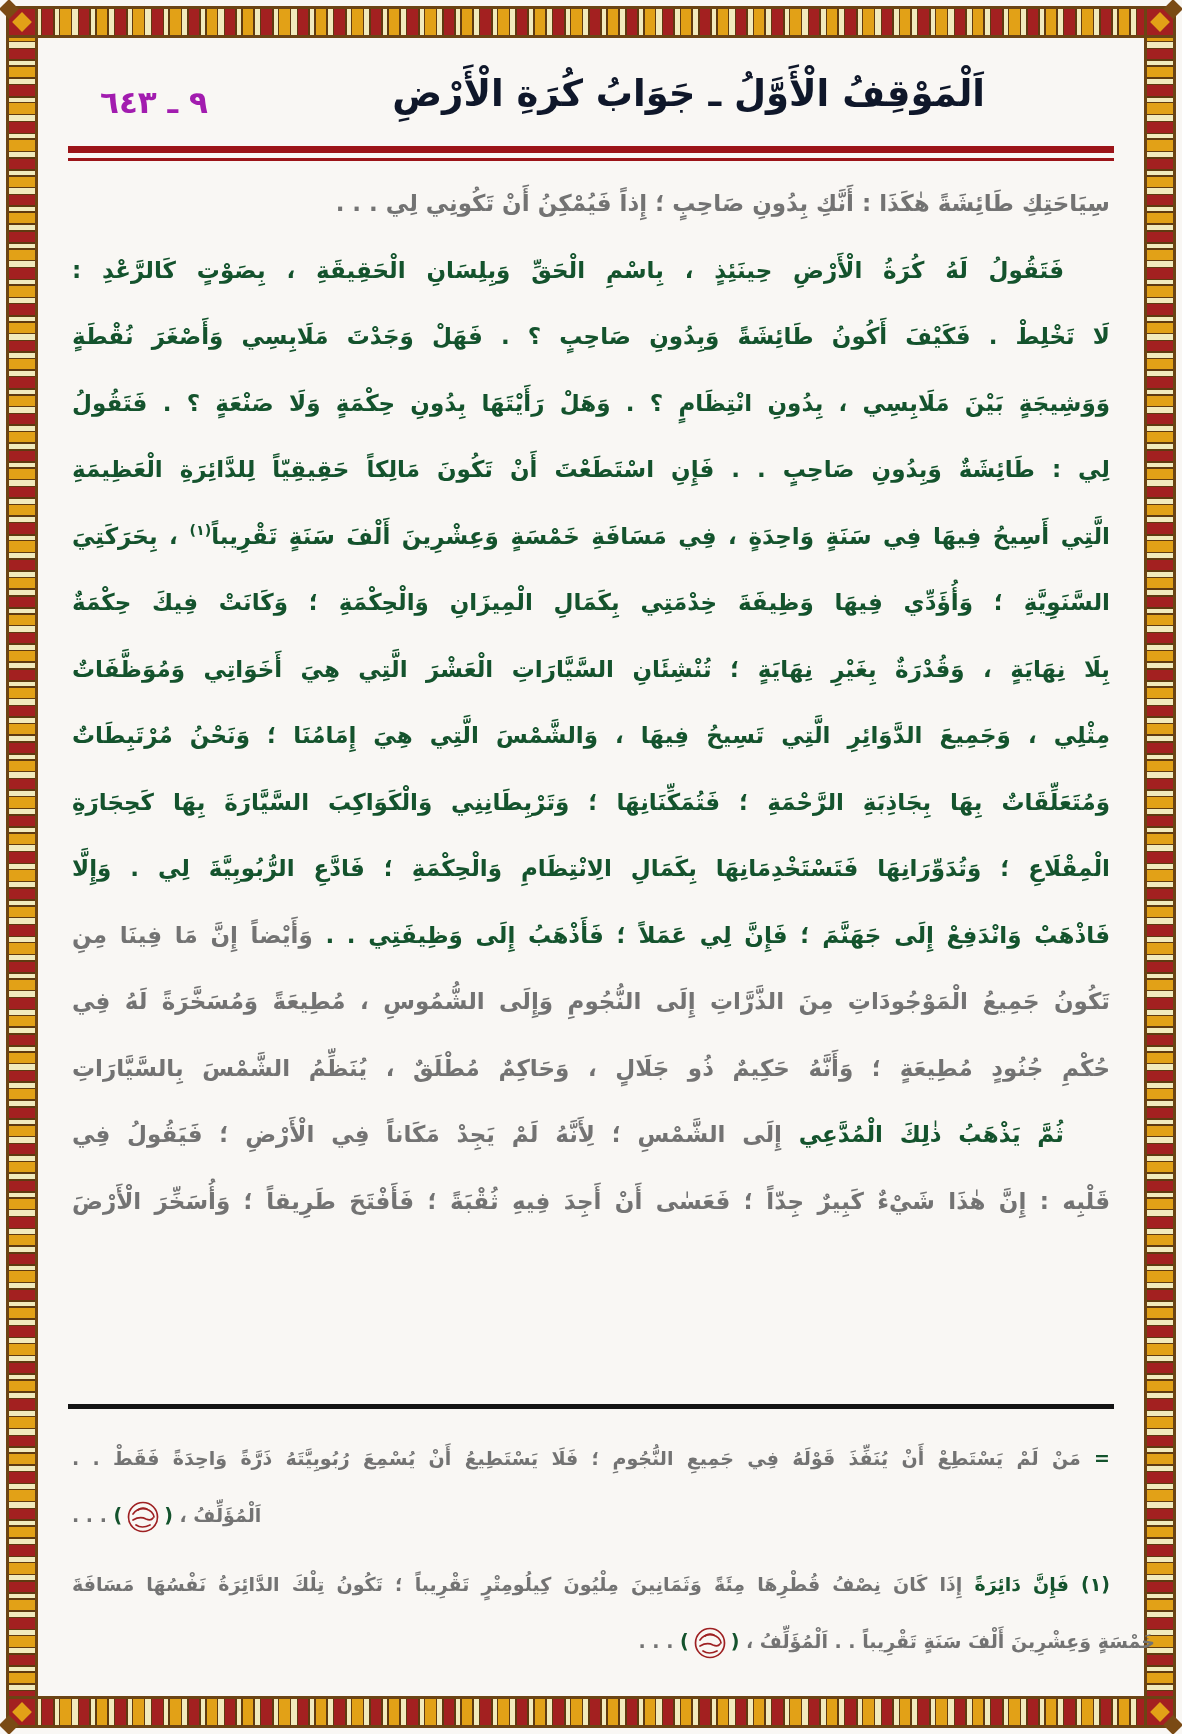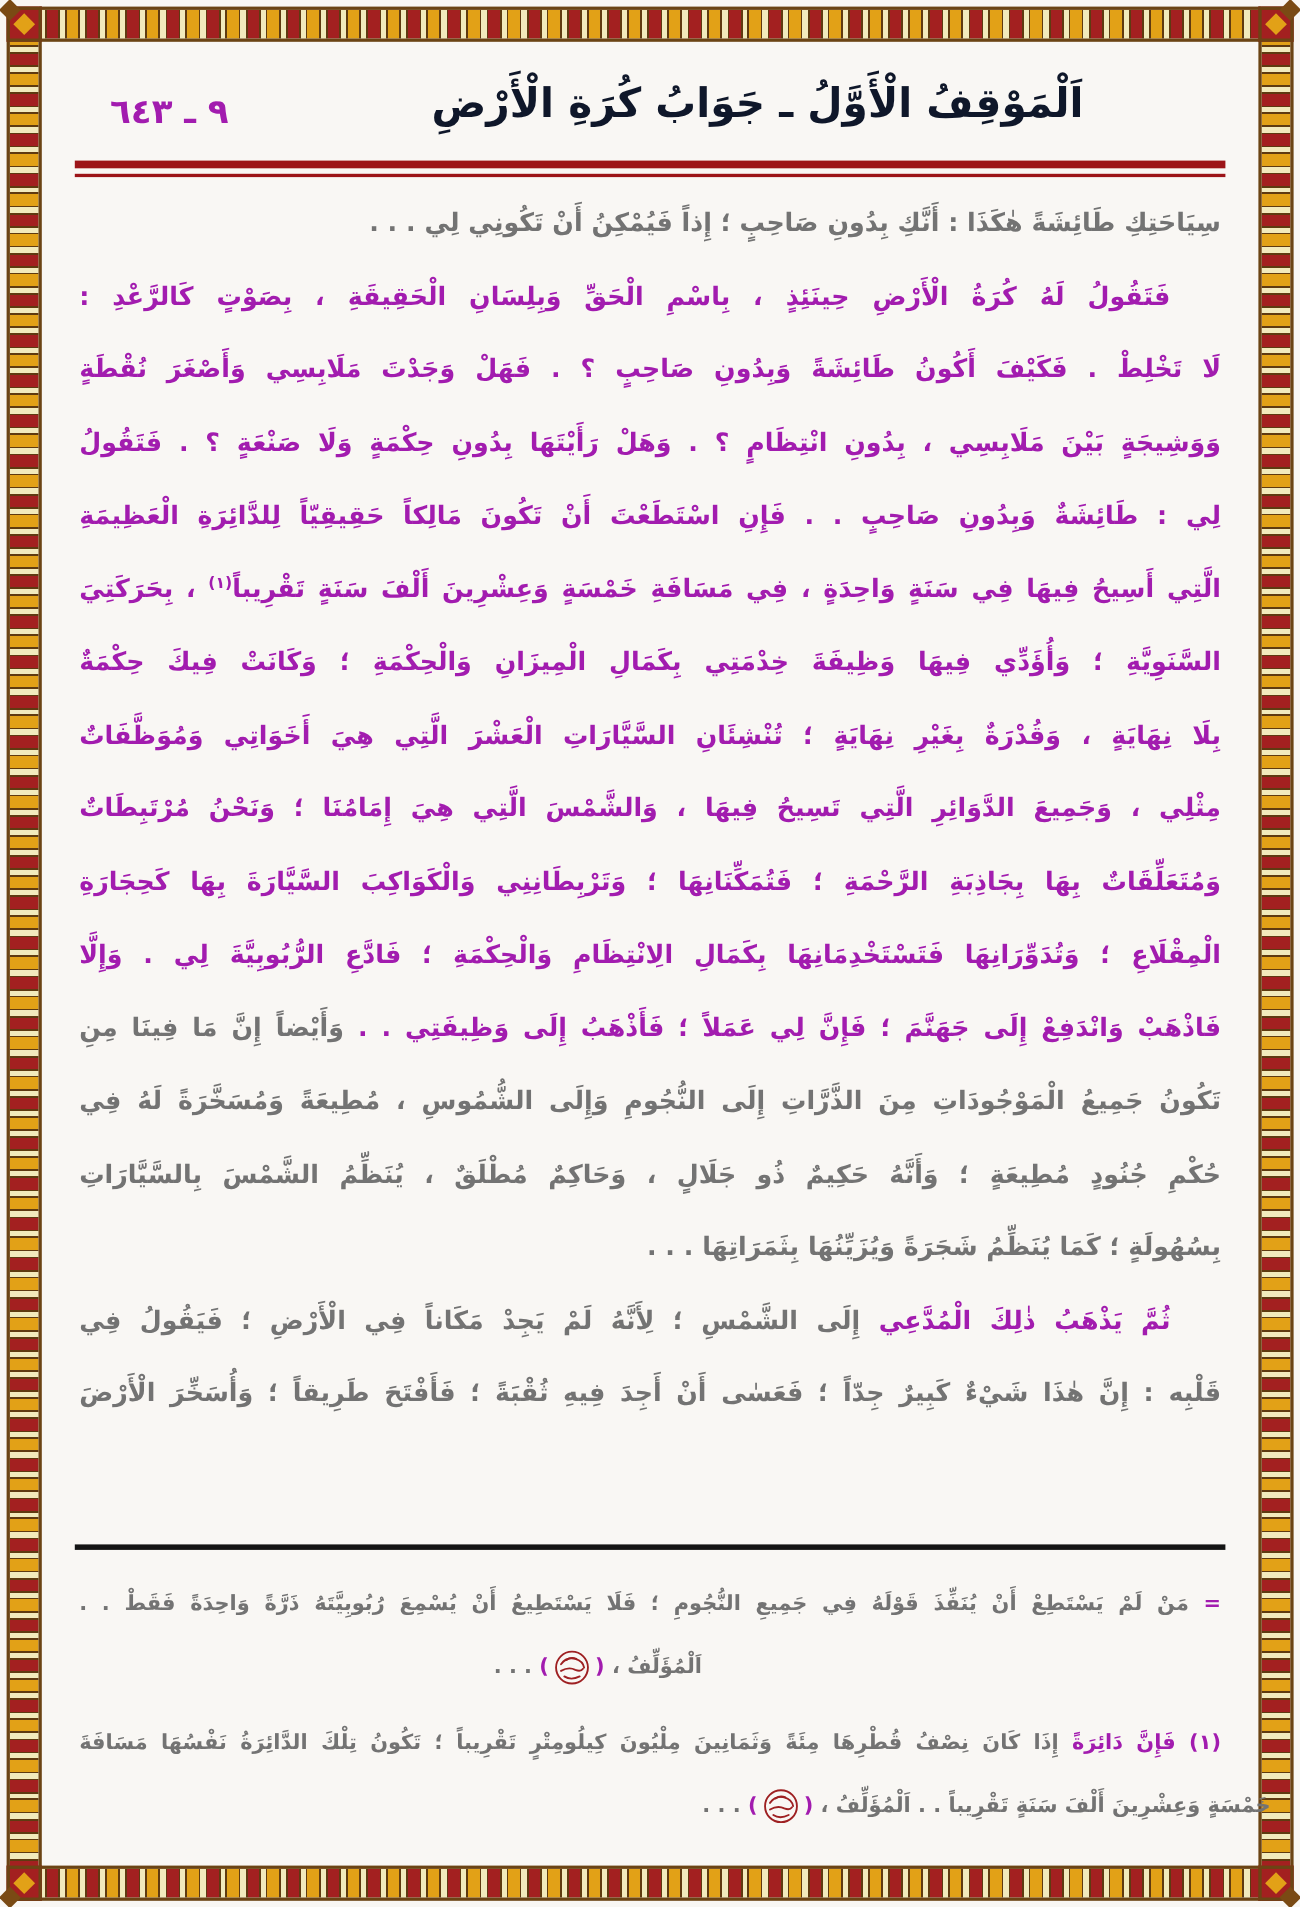--- a/index.html
+++ b/index.html
@@ -51,27 +51,27 @@
   }
   .rule{position:absolute;left:16px;right:16px;background:#9c1418;}
   .rule-thick{top:100px;height:7px;}
   .rule-thin{top:112px;height:3px;}
 
   .bodytext{position:absolute;top:124px;left:20px;right:20px;font-weight:bold;font-size:23px;}
   .bline{height:66.5px;line-height:66.5px;text-align:right;white-space:normal;}
   .fnsep{position:absolute;top:1358px;left:16px;right:16px;height:5px;background:#141414;}
   .footnotes{position:absolute;top:1384px;left:20px;right:20px;font-weight:bold;font-size:19px;}
   .fnblock + .fnblock{margin-top:12px;}
-  .fline{height:57px;line-height:57px;text-align:center;}
+  .fline{height:57px;line-height:57px;text-align:left;}
 
   .just{text-align:justify;text-align-last:justify;}
   .ind-sm{padding-right:46px;}
   .ind-lg{padding-right:95px;}
   .al-center{text-align:right;position:relative;right:-45px;}
-  .red{color:#a21caf;}
+  .red{color:#14532d;}
   .black{color:#737373;}
   .sup{font-size:0.62em;vertical-align:super;line-height:0;}
   .seal{display:inline-block;width:38px;height:38px;vertical-align:middle;margin:0 2px;}
 </style>
 </head>
 <body>
 
 <div class="f-strip f-h f-top"></div>
 <div class="f-strip f-h f-bottom"></div>
 <div class="f-strip f-v f-left"></div>
@@ -99,21 +99,20 @@
       <div class="bline just"><span class="red">لِي : طَائِشَةٌ وَبِدُونِ صَاحِبٍ . . فَإِنِ اسْتَطَعْتَ أَنْ تَكُونَ مَالِكاً حَقِيقِيّاً لِلدَّائِرَةِ الْعَظِيمَةِ</span></div>
       <div class="bline just"><span class="red">الَّتِي أَسِيحُ فِيهَا فِي سَنَةٍ وَاحِدَةٍ ، فِي مَسَافَةِ خَمْسَةٍ وَعِشْرِينَ أَلْفَ سَنَةٍ تَقْرِيباً</span><span class="red sup">(١)</span><span class="red"> ، بِحَرَكَتِيَ</span></div>
       <div class="bline just"><span class="red">السَّنَوِيَّةِ ؛ وَأُؤَدِّي فِيهَا وَظِيفَةَ خِدْمَتِي بِكَمَالِ الْمِيزَانِ وَالْحِكْمَةِ ؛ وَكَانَتْ فِيكَ حِكْمَةٌ</span></div>
       <div class="bline just"><span class="red">بِلَا نِهَايَةٍ ، وَقُدْرَةٌ بِغَيْرِ نِهَايَةٍ ؛ تُنْشِئَانِ السَّيَّارَاتِ الْعَشْرَ الَّتِي هِيَ أَخَوَاتِي وَمُوَظَّفَاتٌ</span></div>
       <div class="bline just"><span class="red">مِثْلِي ، وَجَمِيعَ الدَّوَائِرِ الَّتِي تَسِيحُ فِيهَا ، وَالشَّمْسَ الَّتِي هِيَ إِمَامُنَا ؛ وَنَحْنُ مُرْتَبِطَاتٌ</span></div>
       <div class="bline just"><span class="red">وَمُتَعَلِّقَاتٌ بِهَا بِجَاذِبَةِ الرَّحْمَةِ ؛ فَتُمَكِّنَانِهَا ؛ وَتَرْبِطَانِنِي وَالْكَوَاكِبَ السَّيَّارَةَ بِهَا كَحِجَارَةِ</span></div>
       <div class="bline just"><span class="red">الْمِقْلَاعِ ؛ وَتُدَوِّرَانِهَا فَتَسْتَخْدِمَانِهَا بِكَمَالِ الِانْتِظَامِ وَالْحِكْمَةِ ؛ فَادَّعِ الرُّبُوبِيَّةَ لِي . وَإِلَّا</span></div>
       <div class="bline just"><span class="red">فَاذْهَبْ وَانْدَفِعْ إِلَى جَهَنَّمَ ؛ فَإِنَّ لِي عَمَلاً ؛ فَأَذْهَبُ إِلَى وَظِيفَتِي . . </span><span class="black">وَأَيْضاً إِنَّ مَا فِينَا مِنِ</span></div>
       <div class="bline just"><span class="black">تَكُونُ جَمِيعُ الْمَوْجُودَاتِ مِنَ الذَّرَّاتِ إِلَى النُّجُومِ وَإِلَى الشُّمُوسِ ، مُطِيعَةً وَمُسَخَّرَةً لَهُ فِي</span></div>
       <div class="bline just"><span class="black">حُكْمِ جُنُودٍ مُطِيعَةٍ ؛ وَأَنَّهُ حَكِيمٌ ذُو جَلَالٍ ، وَحَاكِمٌ مُطْلَقٌ ، يُنَظِّمُ الشَّمْسَ بِالسَّيَّارَاتِ</span></div>
-      <div class="bline"><span class="black">بِسُهُولَةٍ ؛ كَمَا يُنَظِّمُ شَجَرَةً وَيُزَيِّنُهَا بِثَمَرَاتِهَا . . .</span></div>
       <div class="bline just ind-sm"><span class="red">ثُمَّ يَذْهَبُ ذٰلِكَ الْمُدَّعِي </span><span class="black">إِلَى الشَّمْسِ ؛ لِأَنَّهُ لَمْ يَجِدْ مَكَاناً فِي الْأَرْضِ ؛ فَيَقُولُ فِي</span></div>
       <div class="bline just"><span class="black">قَلْبِه : إِنَّ هٰذَا شَيْءٌ كَبِيرٌ جِدّاً ؛ فَعَسٰى أَنْ أَجِدَ فِيهِ ثُقْبَةً ؛ فَأَفْتَحَ طَرِيقاً ؛ وَأُسَخِّرَ الْأَرْضَ</span></div>
     </div>
 
   <div class="fnsep"></div>
   <div class="footnotes">
     <div class="fnblock">
         <div class="fline just"><span class="red">= </span><span class="black">مَنْ لَمْ يَسْتَطِعْ أَنْ يُنَفِّذَ قَوْلَهُ فِي جَمِيعِ النُّجُومِ ؛ فَلَا يَسْتَطِيعُ أَنْ يُسْمِعَ رُبُوبِيَّتَهُ ذَرَّةً وَاحِدَةً فَقَطْ . .</span></div>
         <div class="fline ind-lg"><span class="black">اَلْمُؤَلِّفُ ، </span><span class="red">(</span><svg class="seal" viewBox="0 0 38 38">
             <g fill="none" stroke="#9e2022" stroke-width="1.7" stroke-linecap="round">

